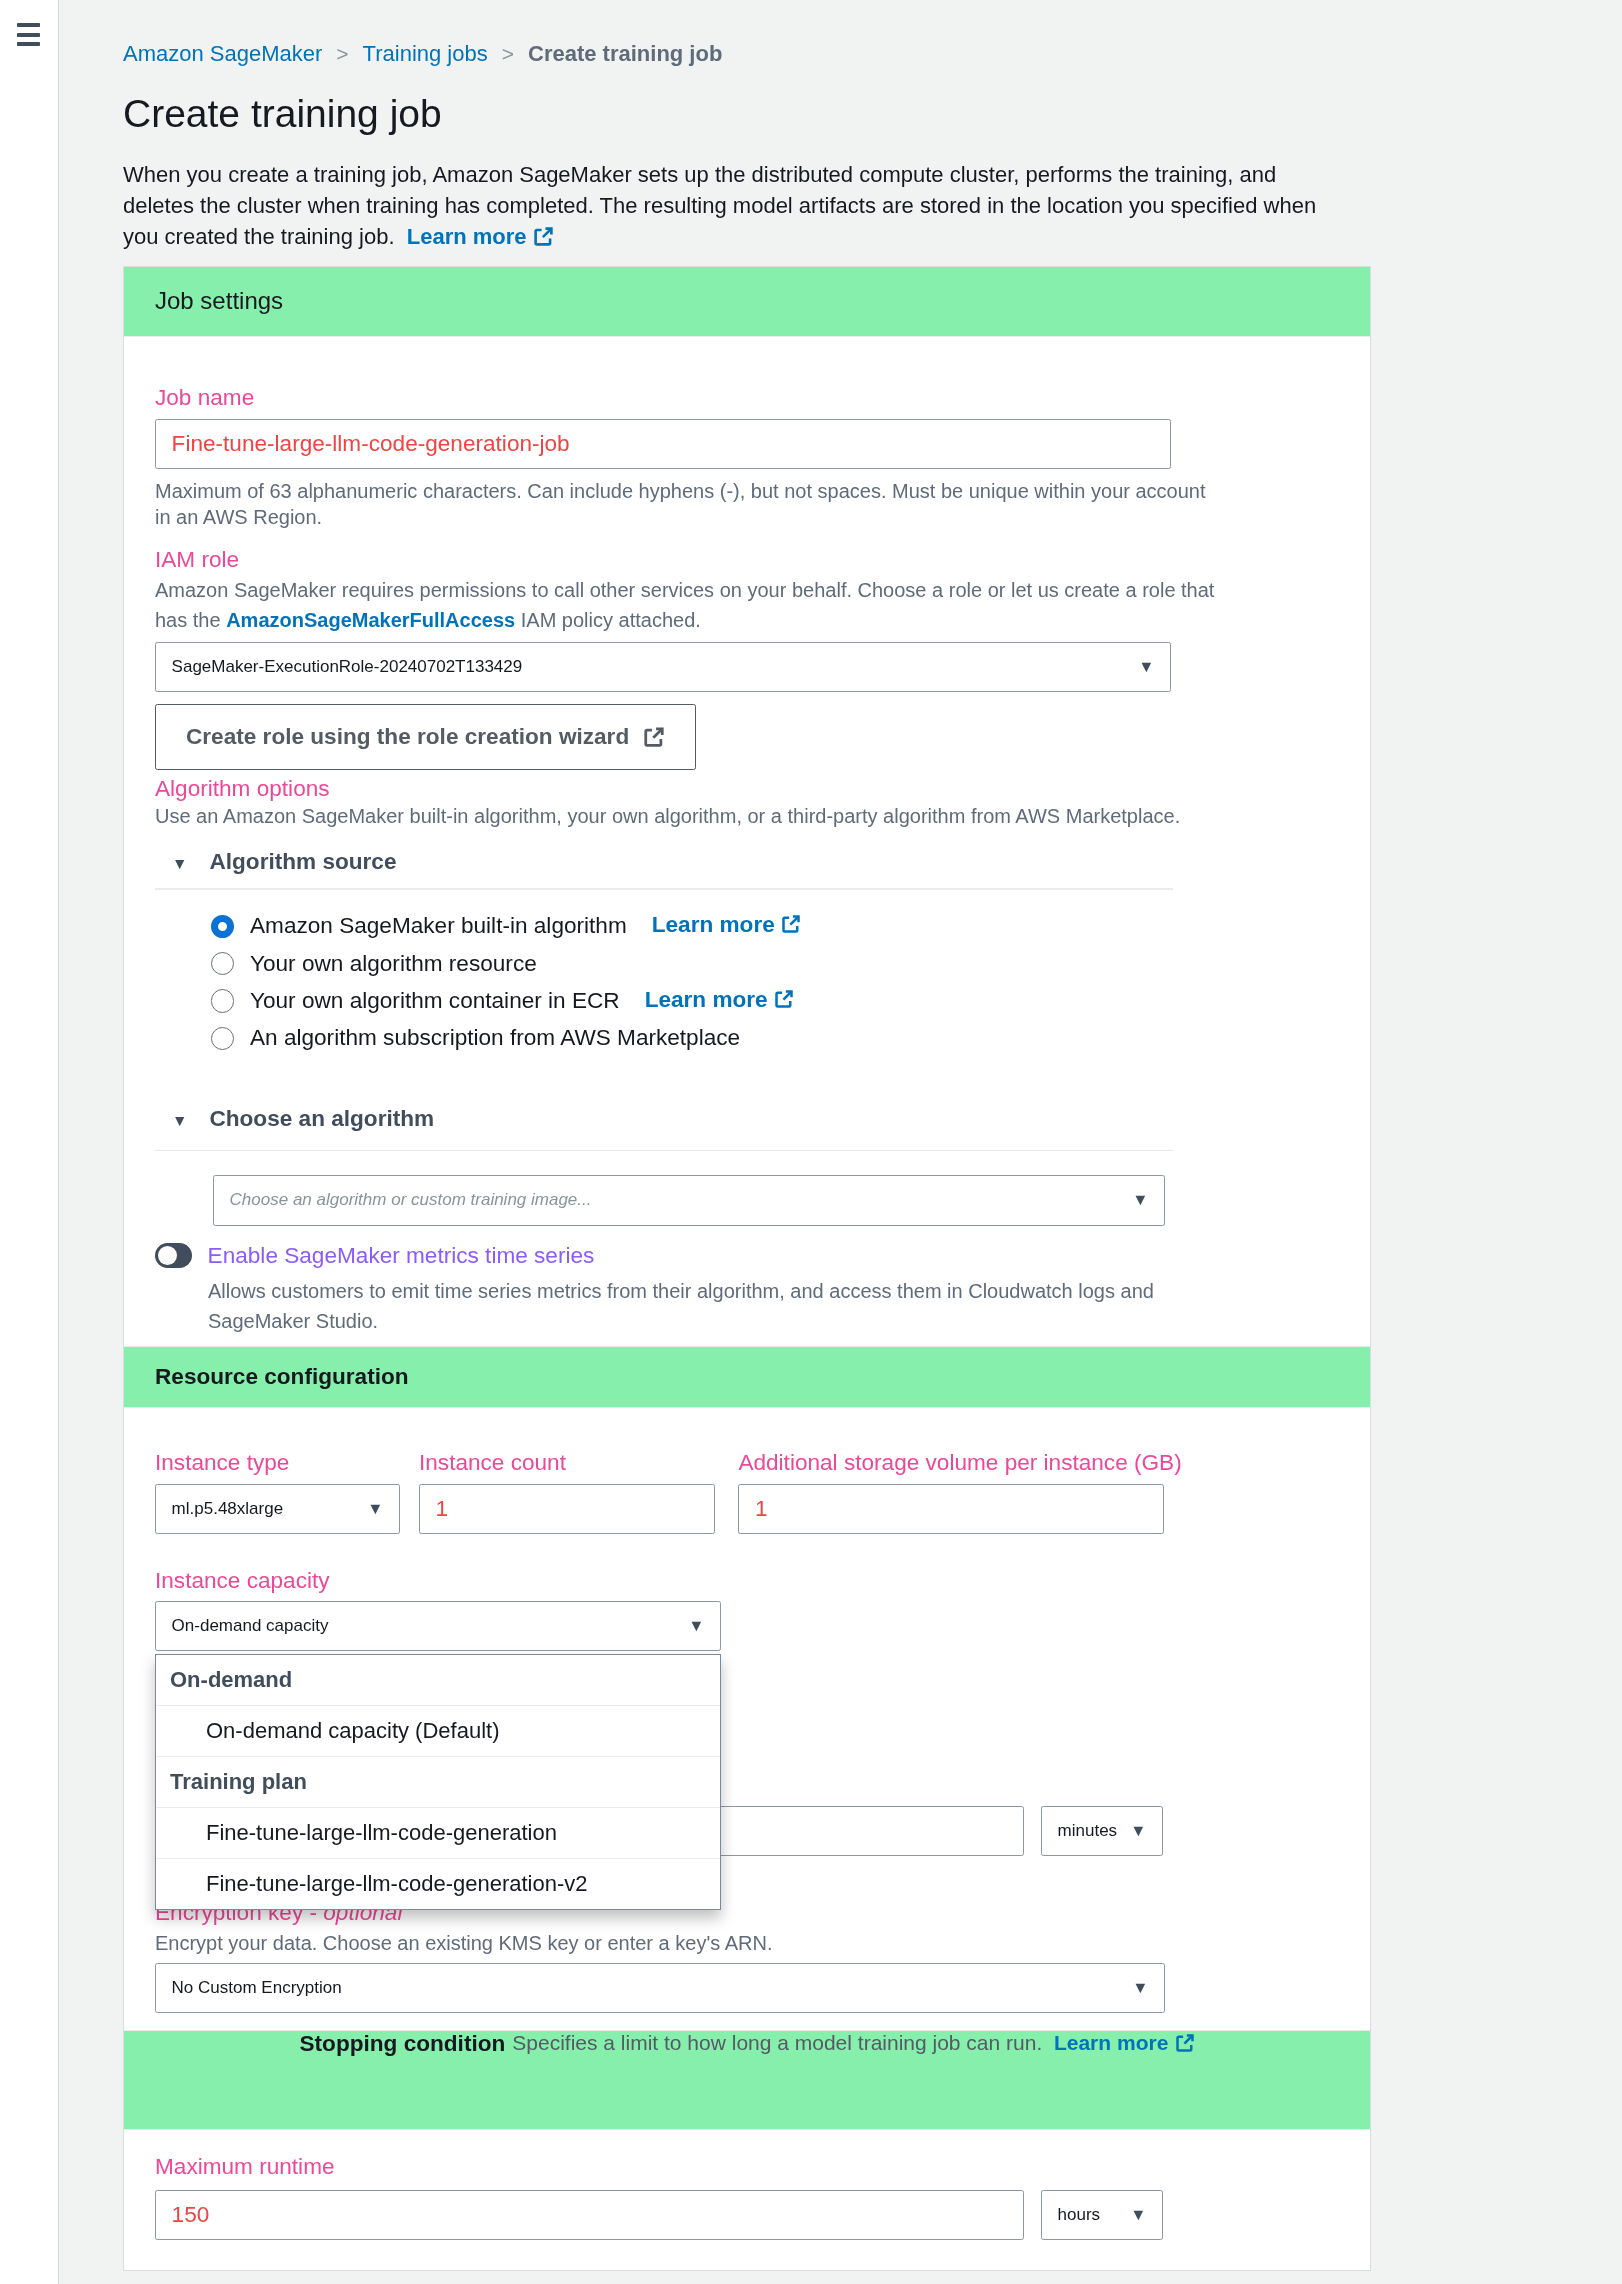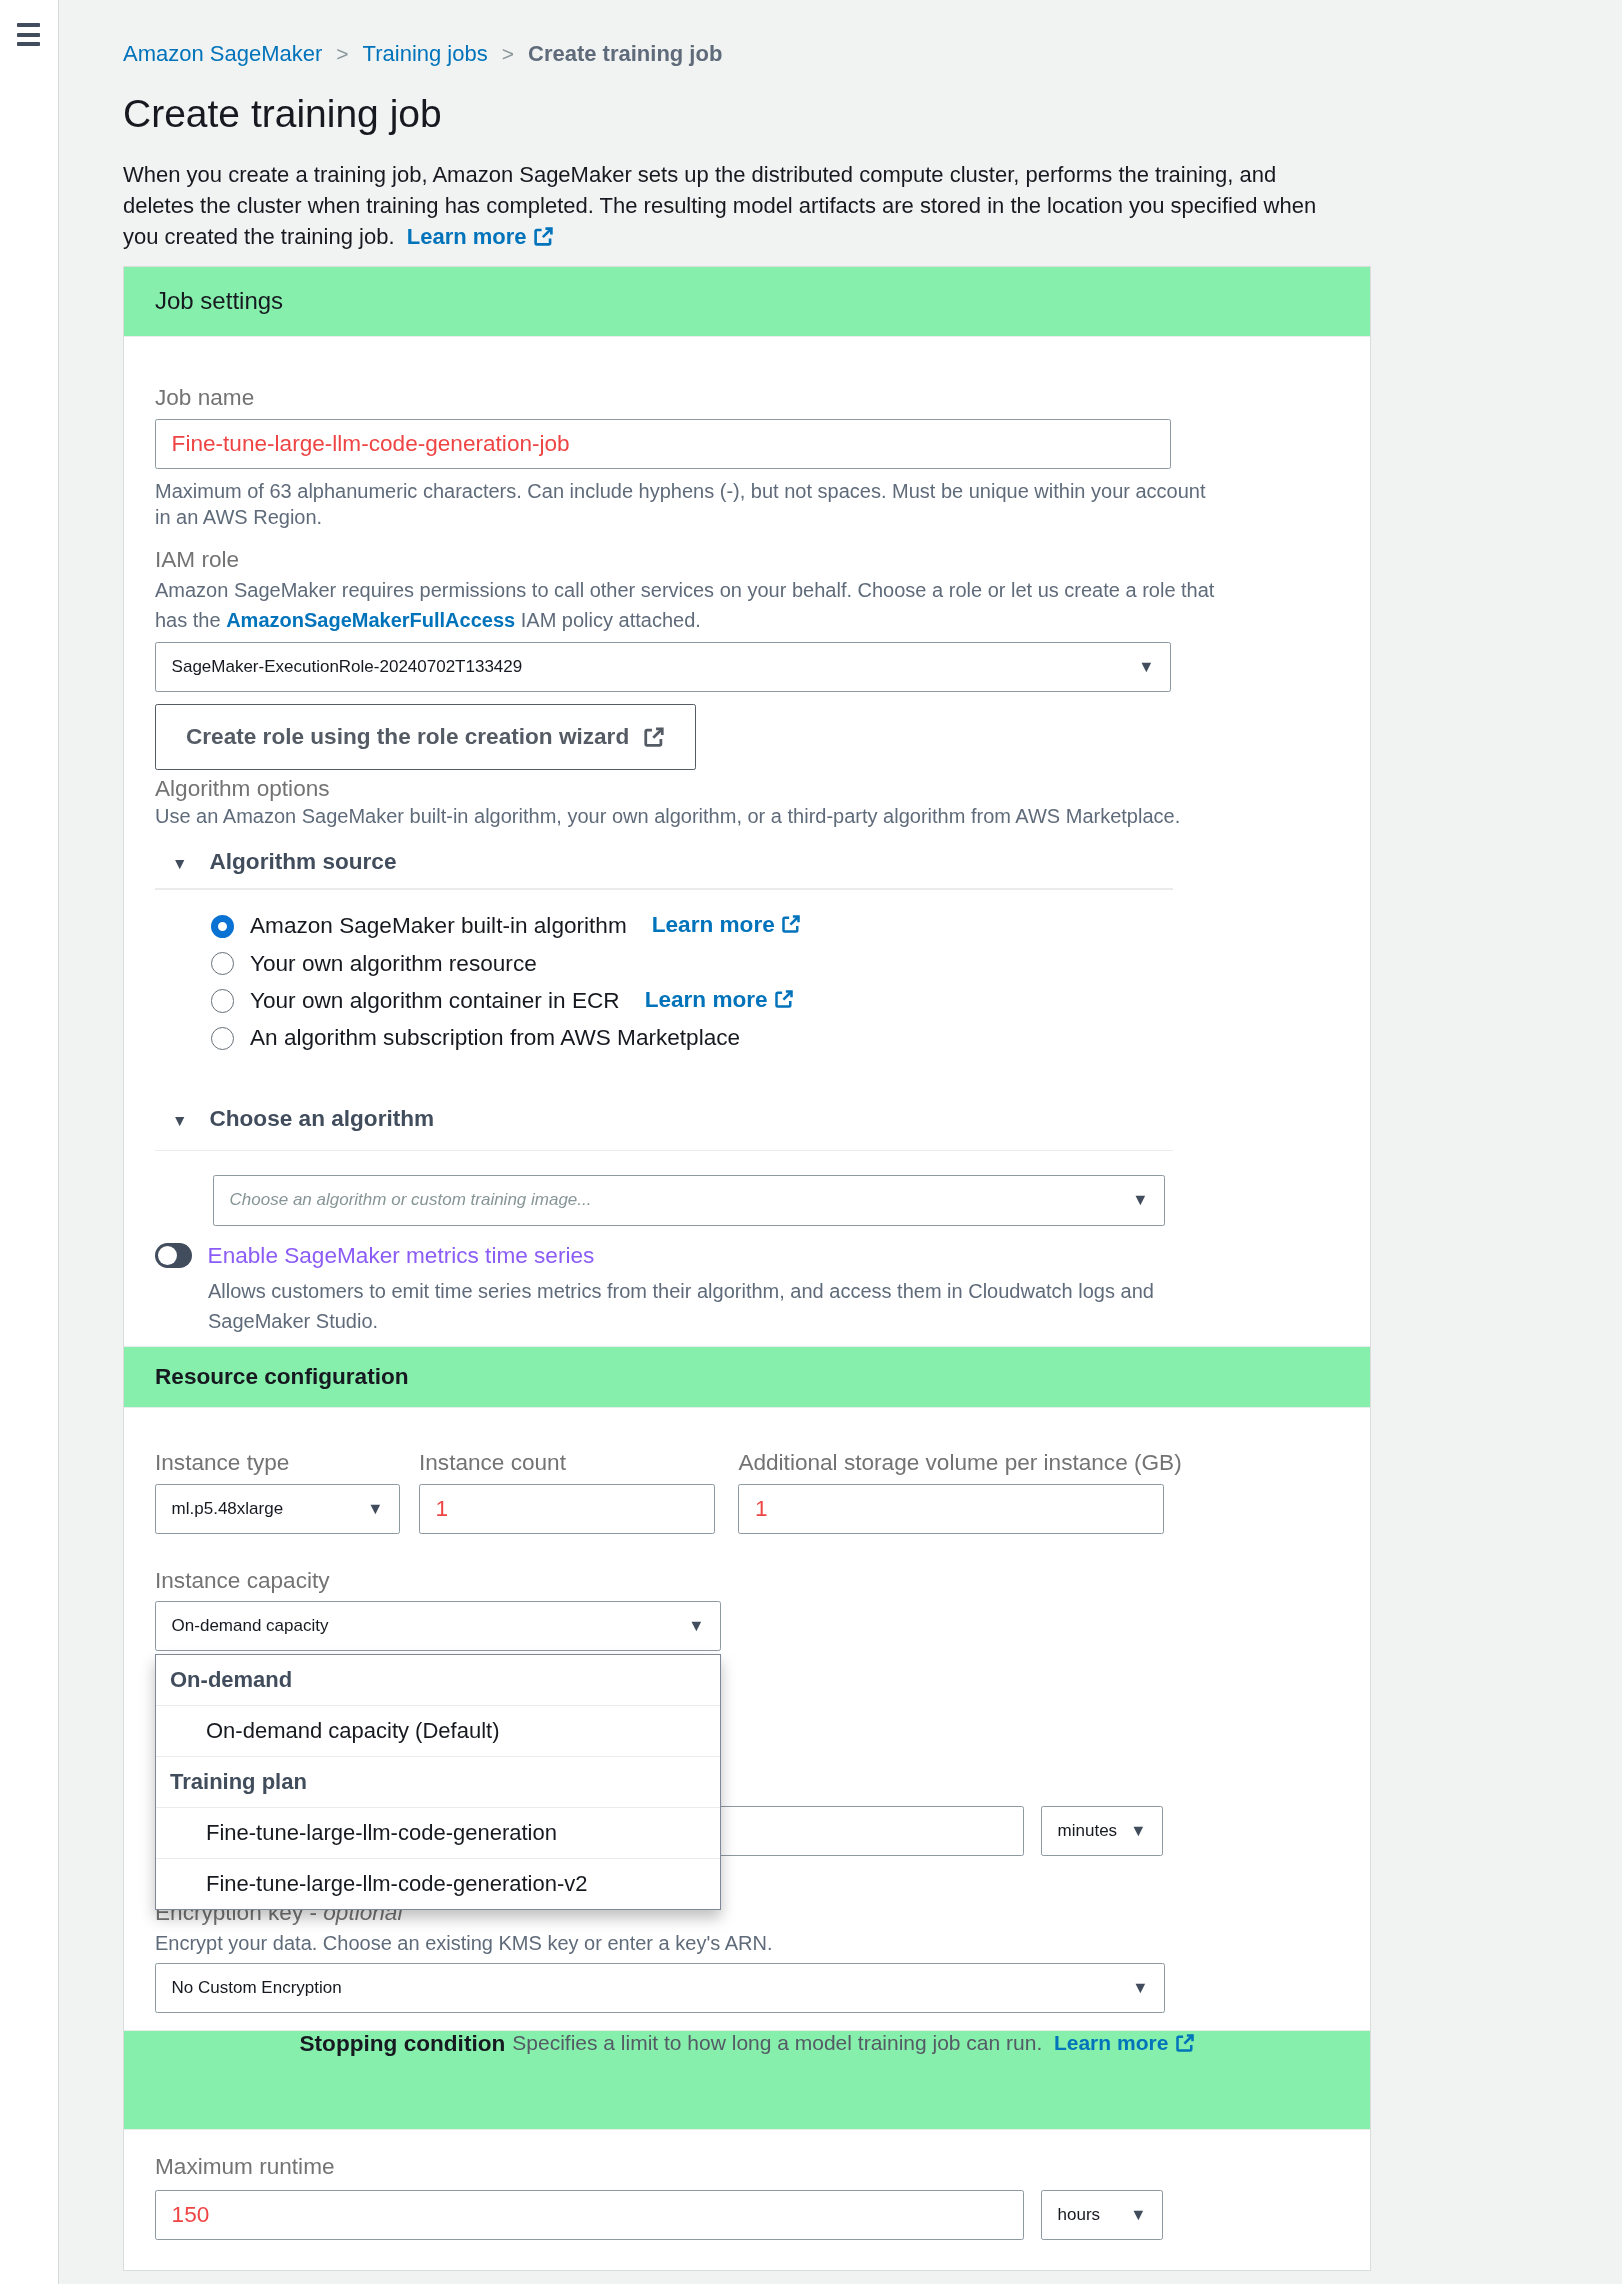--- a/index.html
+++ b/index.html
@@ -34,21 +34,21 @@
   .band-mid { height:62px; font-size:22.6px; font-weight:700; color:#16191f; border-top:0.8px solid #eaeded; }
   .band-stop { height:100px; flex-direction:row; align-items:flex-start; justify-content:center; gap:7px; border-top:0.8px solid #eaeded; }
   .band-stop .band-title { font-size:22.6px; font-weight:700; color:#16191f; }
   .band-desc { font-size:21px; color:#545b64; }
 
   .sec { padding-left:31px; padding-right:31px; }
   .sec1 { padding-top:48px; padding-bottom:9.4px; }
   .sec2 { padding-top:42px; padding-bottom:17px; }
   .sec3 { padding-top:23.4px; padding-bottom:30px; }
 
-  .flabel { font-size:22.6px; line-height:25px; color:#737373; white-space:nowrap; }
+  .flabel { font-size:22.6px; line-height:25px; color:#ec4899; white-space:nowrap; }
   .help { font-size:20px; line-height:26px; color:#5f6b7a; white-space:nowrap; }
   .desc38 { font-size:20px; line-height:30px; color:#5f6b7a; white-space:nowrap; }
   .inline-bold-link { color:#0073bb; font-weight:700; text-decoration:none; cursor:pointer; }
 
   .tinput { display:block; height:50px; border:1.6px solid #8d99a1; border-radius:2.3px; font-size:22.6px; color:#ef4444;
             padding:0 15.6px; font-family:inherit; background:#fff; outline:none; }
   .selbox { height:50px; border:1.6px solid #8d99a1; border-radius:2.3px; display:flex; align-items:center;
             justify-content:space-between; padding:0 15.6px; font-size:17px; color:#16191f; background:#fff; cursor:pointer; }
   .caret::before { content:"▼"; font-size:16.4px; color:#414d5c; }
   .placeholder { color:#879596; font-style:italic; }

